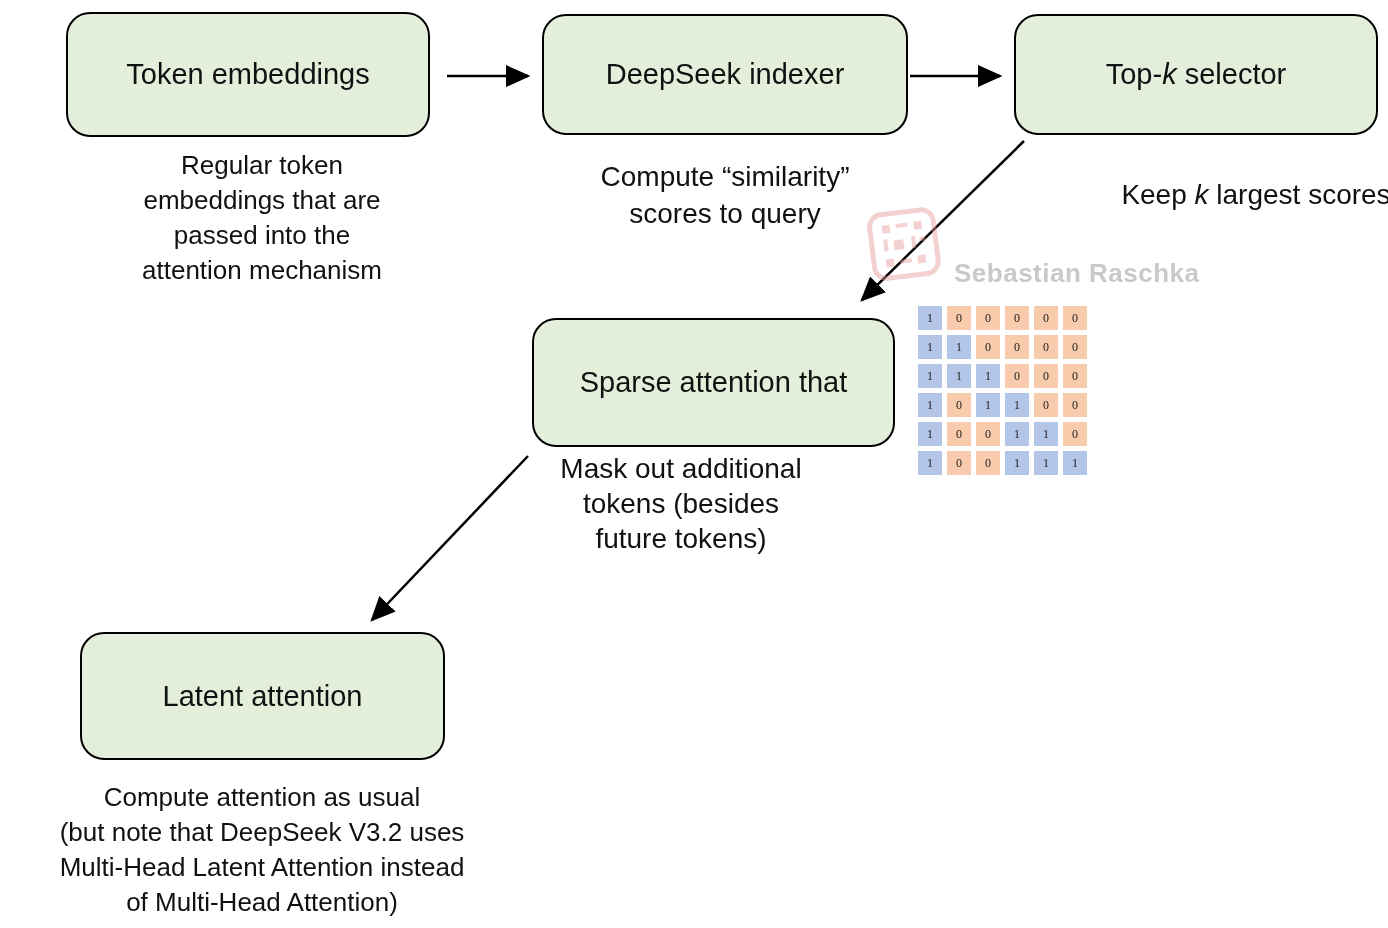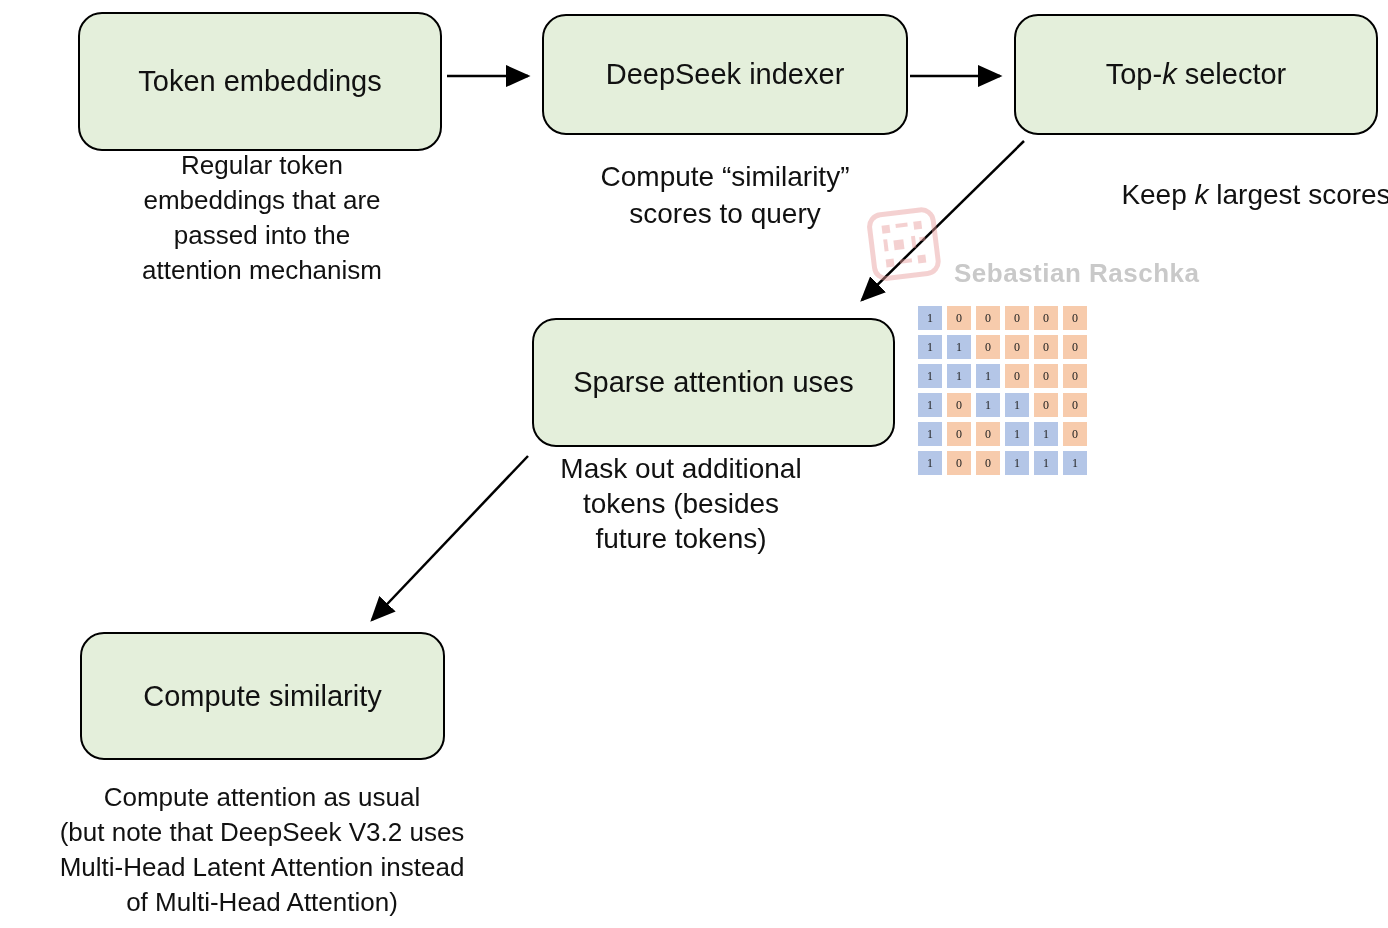--- a/index.html
+++ b/index.html
@@ -28,21 +28,21 @@
     border: 2.5px solid var(--box-border, #000);
     border-radius: 24px;
     display: flex;
     align-items: center;
     justify-content: center;
     font-size: 29px;
     color: #111;
     box-sizing: border-box;
     text-align: center;
   }
-  #box-token   { left: 78px;   top: 12px;  width: 364px; height: 139px; }
+  #box-token   { left: 66px;   top: 12px;  width: 364px; height: 125px; }
   #box-indexer { left: 542px;  top: 14px;  width: 366px; height: 121px; }
   #box-topk    { left: 1014px; top: 14px;  width: 364px; height: 121px; }
   #box-mask    { left: 532px;  top: 318px; width: 363px; height: 129px; }
   #box-compute { left: 80px;   top: 632px; width: 365px; height: 128px; }
 
   .caption {
     position: absolute;
     text-align: center;
     color: #111;
     white-space: pre-line;
@@ -120,25 +120,25 @@
 
   <div class="node" id="box-indexer">
     <span>DeepSeek indexer</span>
   </div>
 
   <div class="node" id="box-topk">
     <span><span>Top-</span><span class="italic-k">k</span><span> selector</span></span>
   </div>
 
   <div class="node" id="box-mask">
-    <span>Sparse attention uses</span>
+    <span>Sparse attention that</span>
   </div>
 
   <div class="node" id="box-compute">
-    <span>Compute similarity</span>
+    <span>Latent attention</span>
   </div>
 
   <div class="caption" id="cap-token">Regular token
 embeddings that are
 passed into the
 attention mechanism</div>
 
   <div class="caption" id="cap-indexer">Compute “similarity”
 scores to query</div>
 

